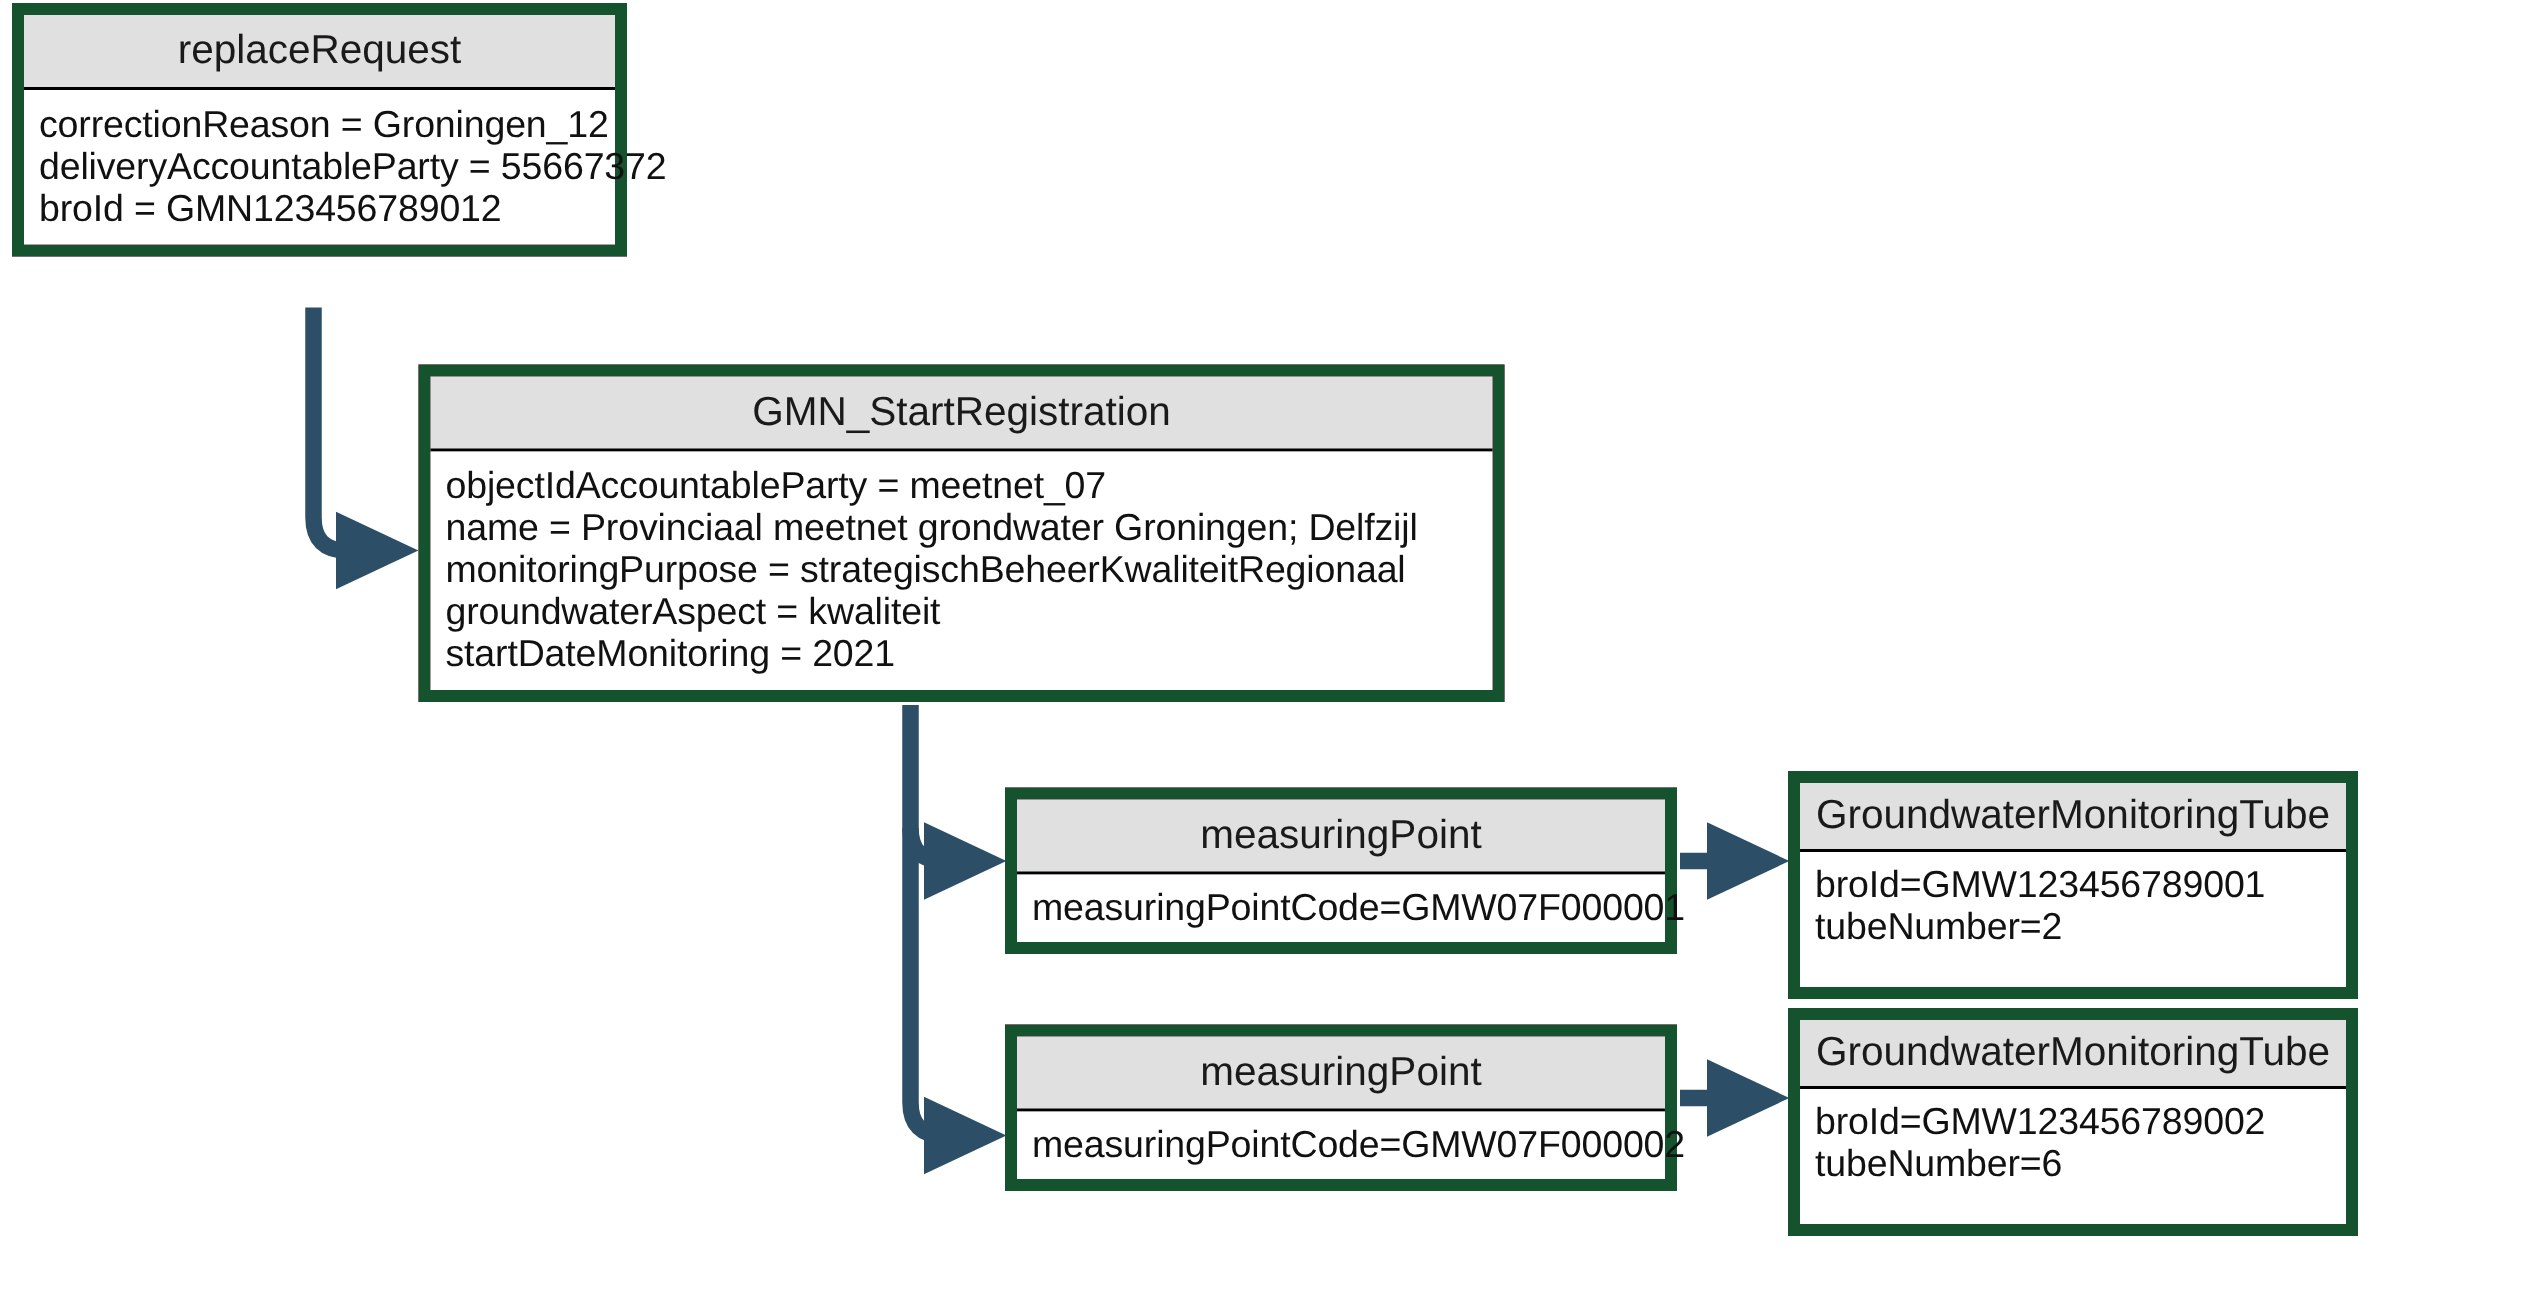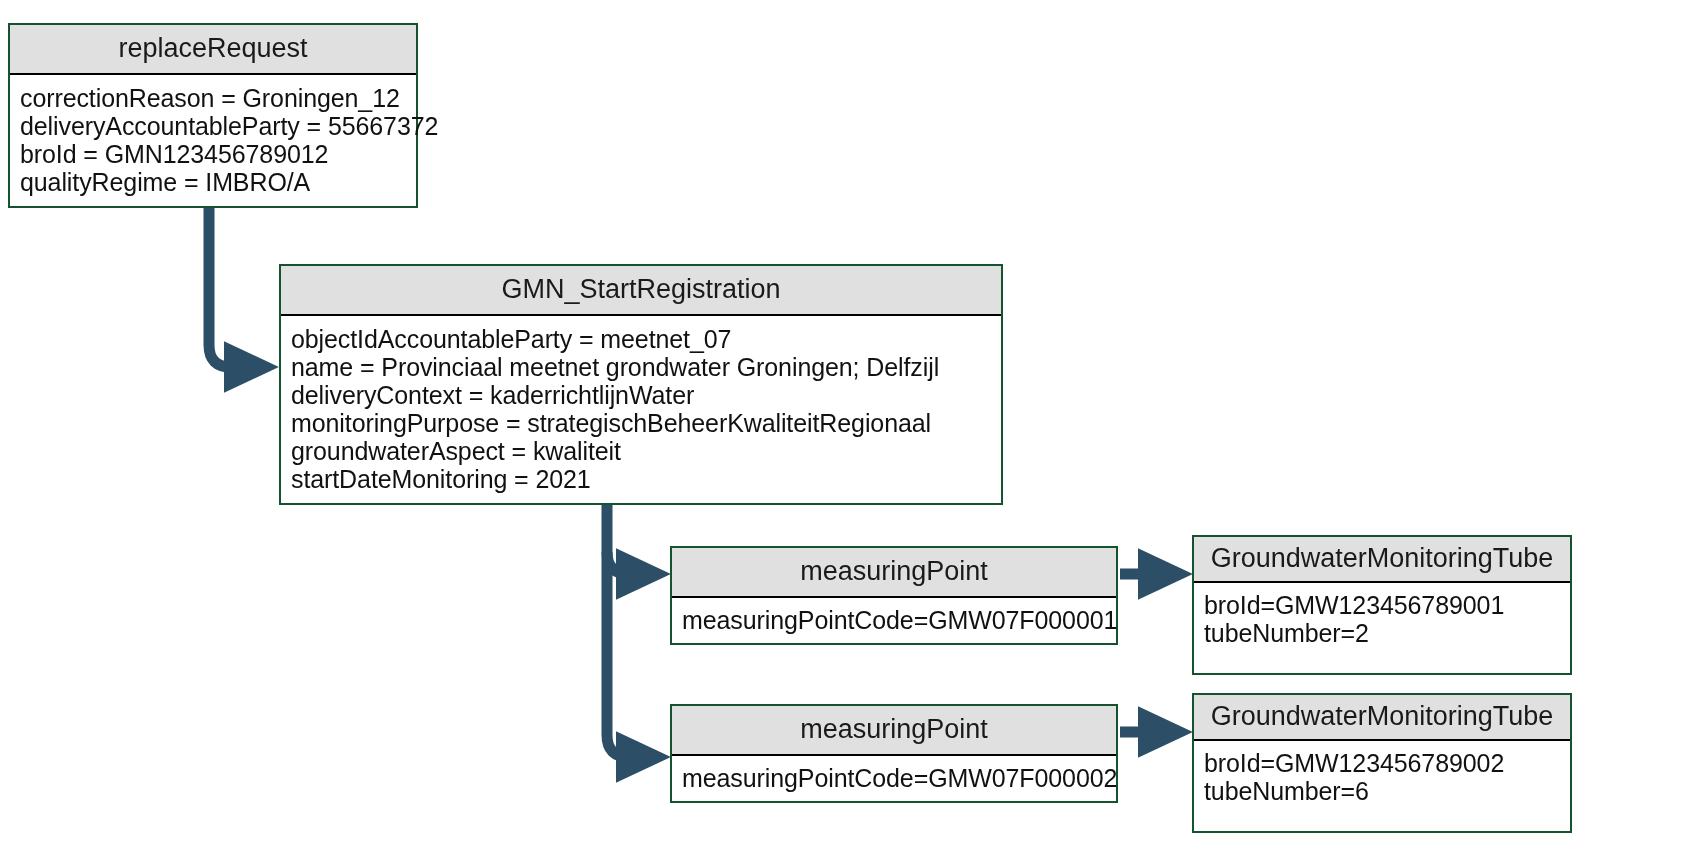--- a/index.html
+++ b/index.html
@@ -23,24 +23,23 @@
     position: absolute;
     left: 0;
     top: 0;
     width: 1686px;
     height: 864px;
     pointer-events: none;
   }
   .node {
     position: absolute;
     box-sizing: border-box;
-    border: 2px solid #14532d;
+    border: 8px solid #14532d;
     background: #be185d;
     z-index: 2;
-    margin-top: 21px;
   }
   .node-header {
     box-sizing: border-box;
     background: #e0e0e0;
     border-bottom: 2px solid #000000;
     text-align: center;
     font-size: 27px;
     line-height: 1.0;
     color: #1a1a1a;
     padding: 10px 8px 11px 8px;
@@ -94,30 +93,28 @@
 
     <path d="M 1120 732 L 1172 732" fill="none" stroke="#2C4F67" stroke-width="11" stroke-linecap="butt" marker-end="url(#arrowhead)"></path>
   </svg>
 
   <div class="node" id="node-replace-request">
     <div class="node-header">replaceRequest</div>
     <div class="node-body">
       <div class="attr">correctionReason = Groningen_12</div>
       <div class="attr">deliveryAccountableParty = 55667372</div>
       <div class="attr">broId = GMN123456789012</div>
-      <div class="attr">qualityRegime = IMBRO/A</div>
     </div>
   </div>
 
   <div class="node" id="node-gmn-start">
     <div class="node-header">GMN_StartRegistration</div>
     <div class="node-body">
       <div class="attr">objectIdAccountableParty = meetnet_07</div>
       <div class="attr">name = Provinciaal meetnet grondwater Groningen; Delfzijl</div>
-      <div class="attr">deliveryContext = kaderrichtlijnWater</div>
       <div class="attr">monitoringPurpose = strategischBeheerKwaliteitRegionaal</div>
       <div class="attr">groundwaterAspect = kwaliteit</div>
       <div class="attr">startDateMonitoring = 2021</div>
     </div>
   </div>
 
   <div class="node" id="node-mp-1">
     <div class="node-header">measuringPoint</div>
     <div class="node-body">
       <div class="attr">measuringPointCode=GMW07F000001</div>

